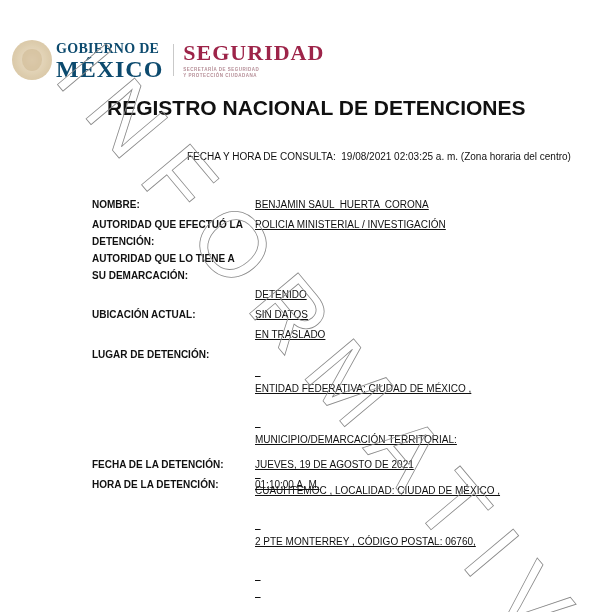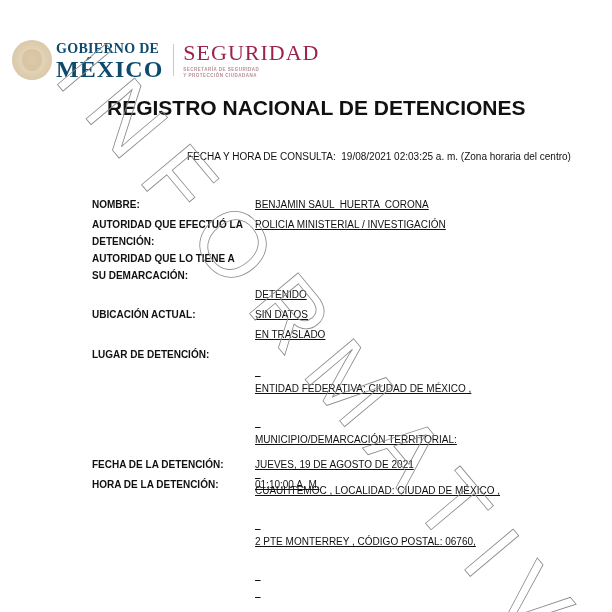--- a/index.html
+++ b/index.html
@@ -53,21 +53,21 @@
       background: #c9c9c9;
       margin: 0 9px 0 10px;
     }
     .seg-block {
       display: flex;
       flex-direction: column;
       justify-content: center;
     }
     .seg-title {
       font-family: "Liberation Serif", serif;
-      font-weight: normal;
+      font-weight: bold;
       color: #9d2449;
       font-size: 22px;
       letter-spacing: 1px;
       line-height: 1;
     }
     .seg-sub {
       font-family: "Liberation Sans", sans-serif;
       font-size: 4.5px;
       font-weight: bold;
       color: #b58d96;

